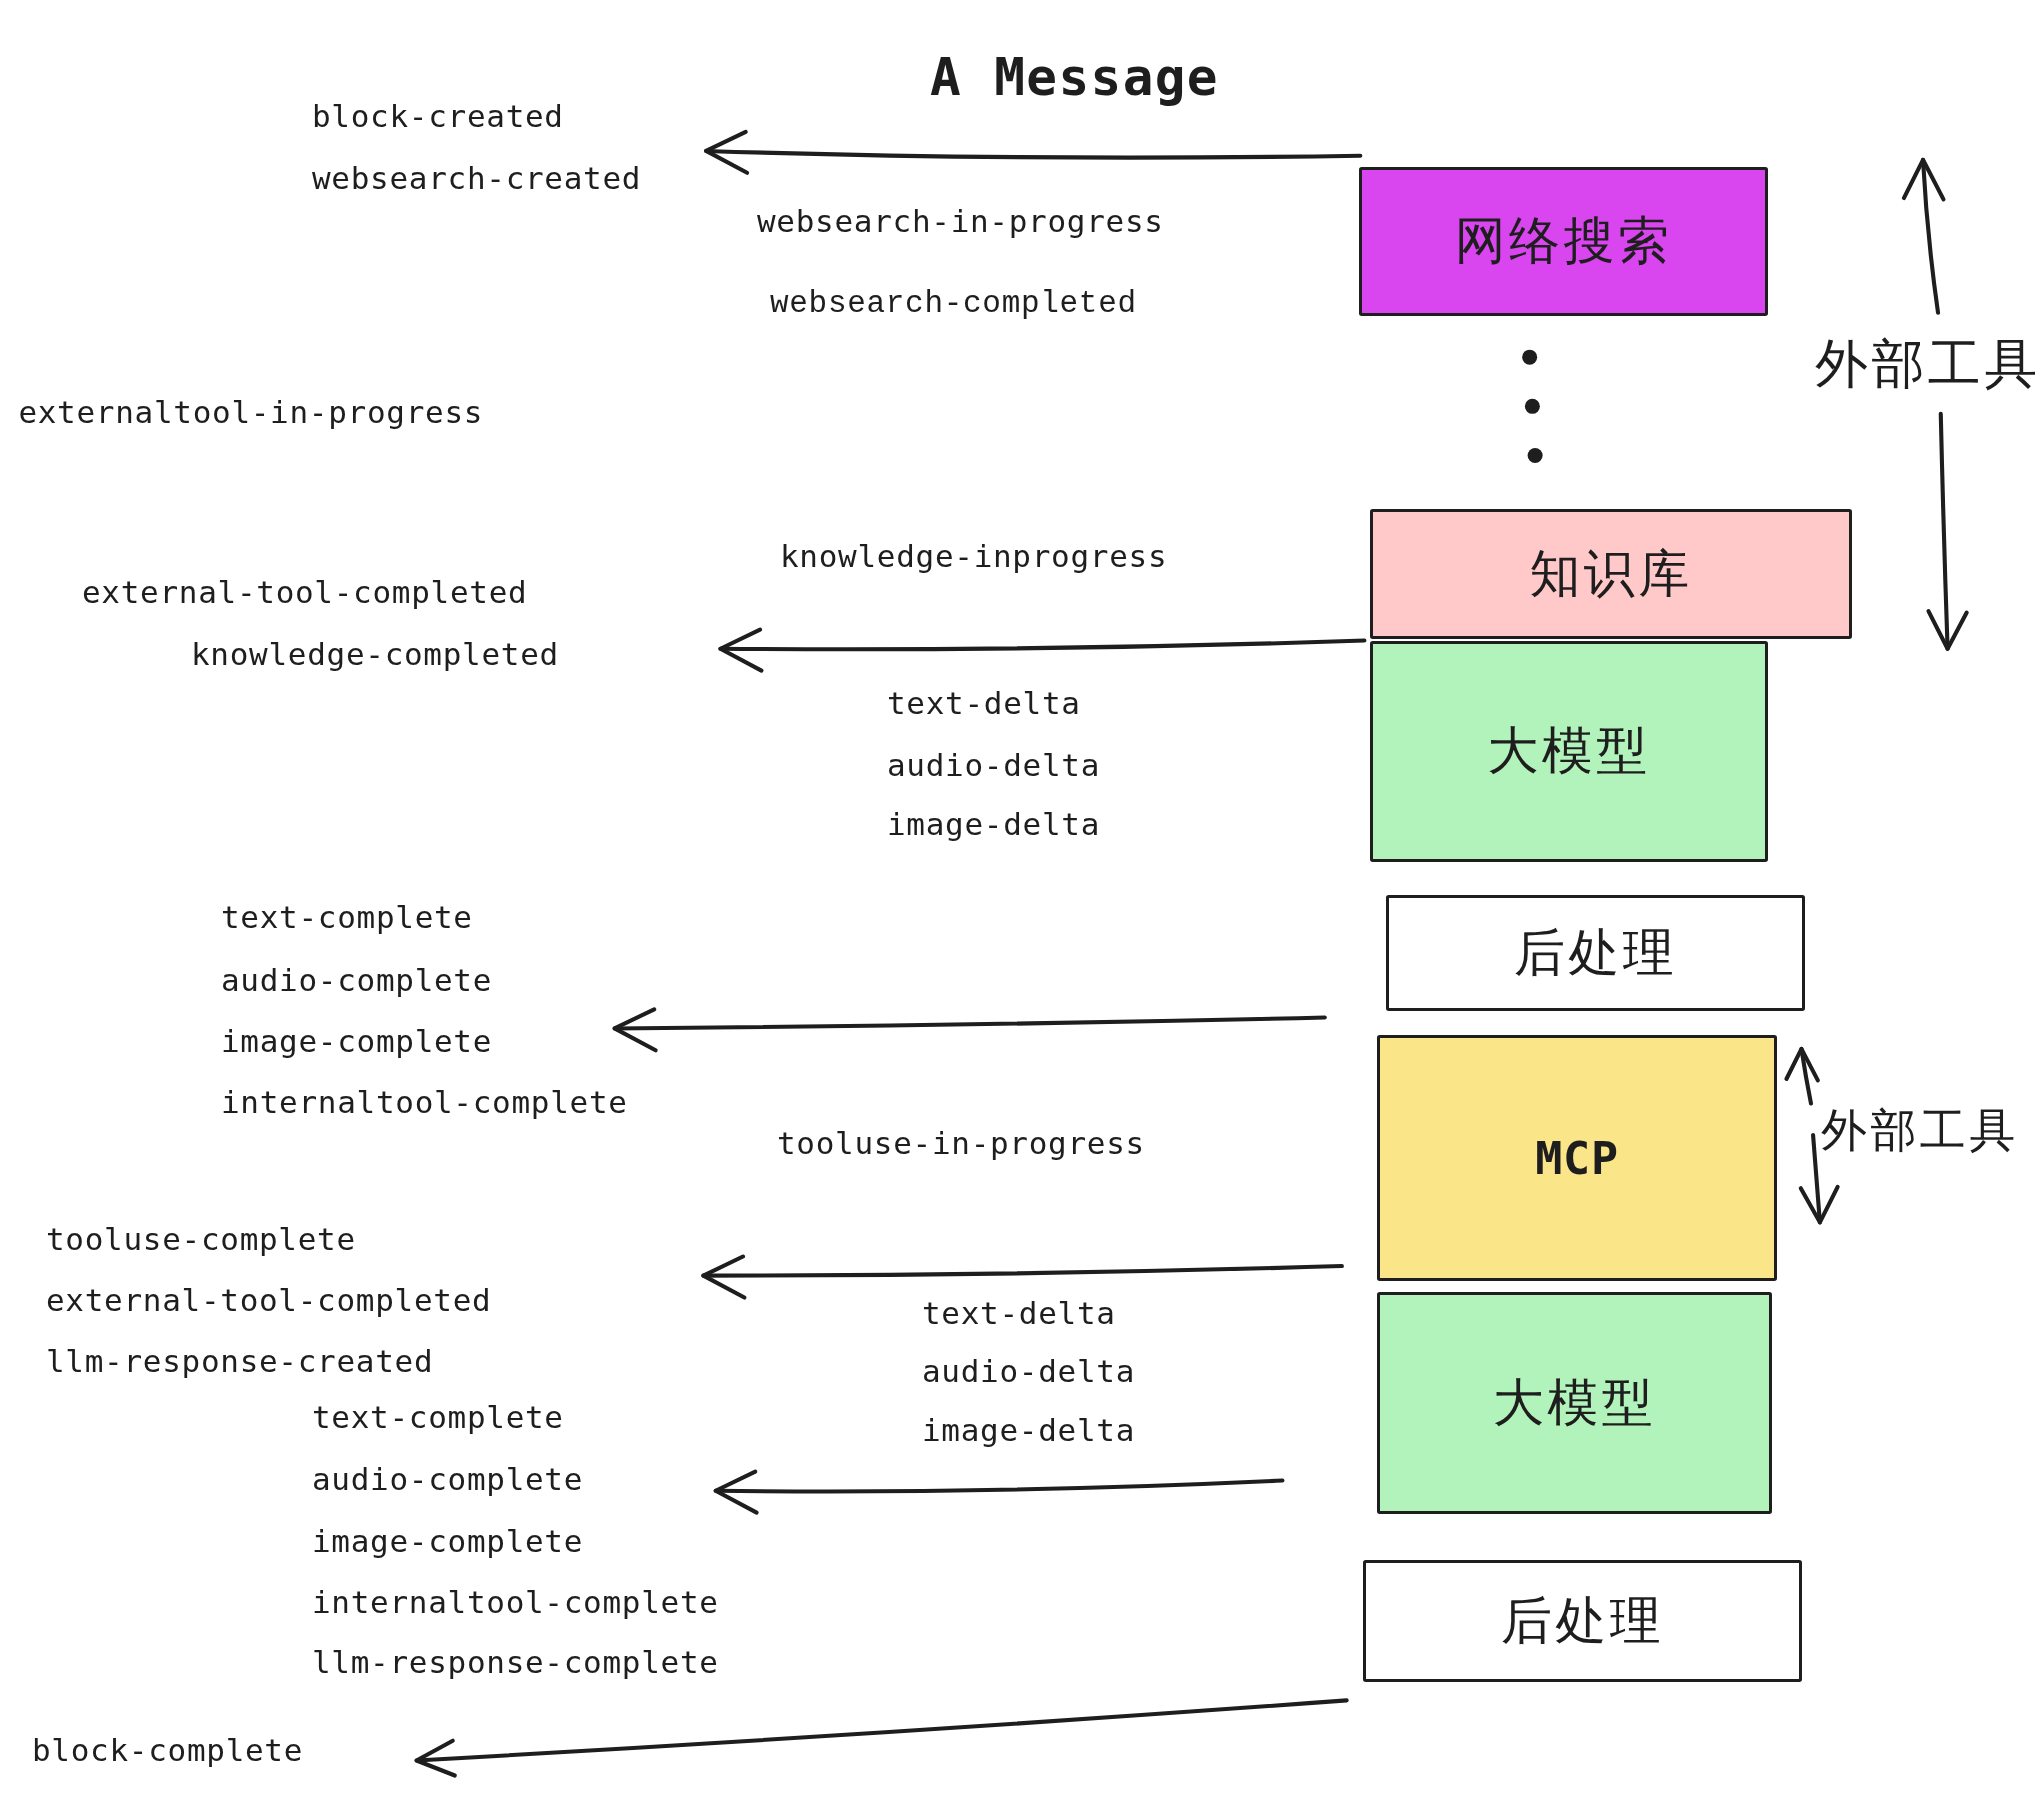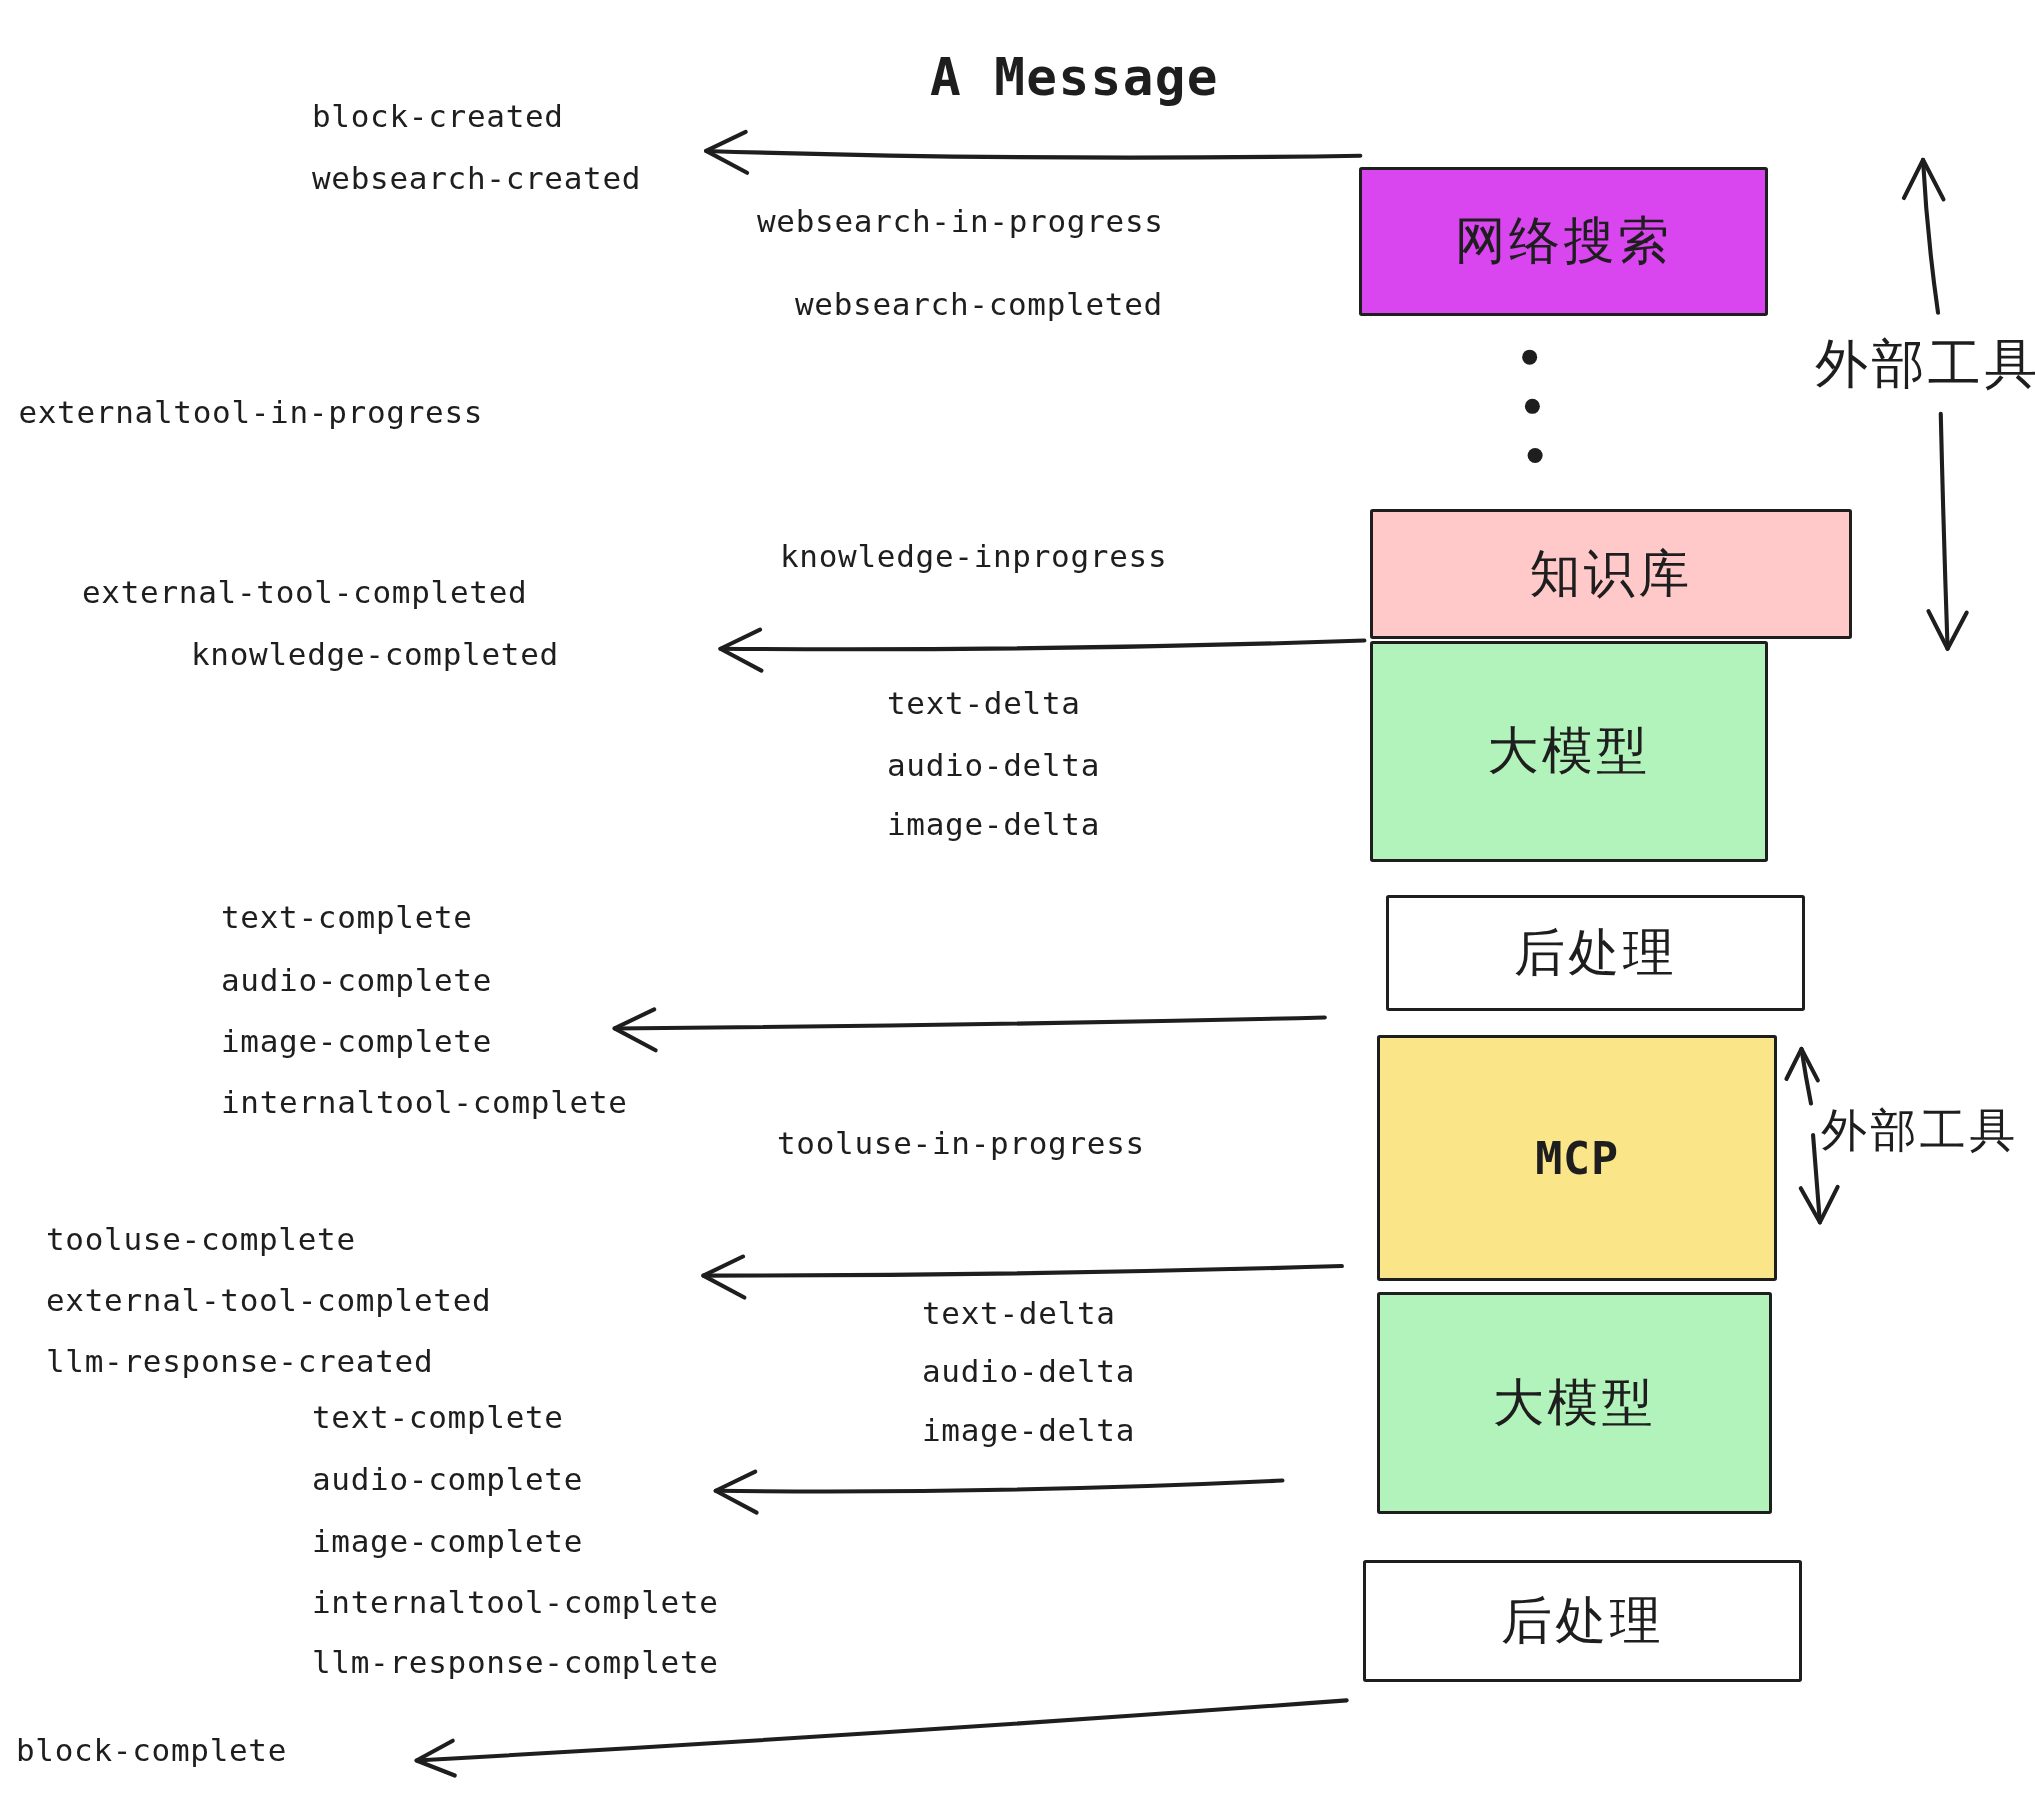--- a/index.html
+++ b/index.html
@@ -88,21 +88,21 @@
   <div class="box" style="left: 1363px; top: 1560px; width: 439px; height: 122px; background: rgb(255, 255, 255);">
     <span class="lbl">后处理</span>
   </div>
 
   <div class="side" style="left:1815px;top:329px;font-size:53px;">外部工具</div>
   <div class="side" style="left:1821px;top:1100px;font-size:46px;">外部工具</div>
 
   <div class="evt" style="left:312px;top:99px;">block-created</div>
   <div class="evt" style="left:312px;top:161px;">websearch-created</div>
   <div class="evt" style="left:757px;top:204px;">websearch-in-progress</div>
-  <div class="evt" style="left:795px;top:287px;">websearch-completed</div>
+  <div class="evt" style="left:770px;top:287px;font-family:Liberation Mono, monospace;">websearch-completed</div>
   <div class="evt" style="left:18.4px;top:395px;">externaltool-in-progress</div>
   <div class="evt" style="left:780px;top:539px;">knowledge-inprogress</div>
   <div class="evt" style="left:82px;top:575px;">external-tool-completed</div>
   <div class="evt" style="left:191px;top:637px;">knowledge-completed</div>
   <div class="evt" style="left:887px;top:686px;">text-delta</div>
   <div class="evt" style="left:887px;top:748px;">audio-delta</div>
   <div class="evt" style="left:887px;top:807px;">image-delta</div>
   <div class="evt" style="left:221px;top:900px;">text-complete</div>
   <div class="evt" style="left:221px;top:963px;">audio-complete</div>
   <div class="evt" style="left:221px;top:1024px;">image-complete</div>
@@ -112,16 +112,16 @@
   <div class="evt" style="left:46px;top:1283px;">external-tool-completed</div>
   <div class="evt" style="left:46px;top:1344px;">llm-response-created</div>
   <div class="evt" style="left:922px;top:1296px;">text-delta</div>
   <div class="evt" style="left:922px;top:1354px;">audio-delta</div>
   <div class="evt" style="left:922px;top:1413px;">image-delta</div>
   <div class="evt" style="left:312px;top:1400px;">text-complete</div>
   <div class="evt" style="left:312px;top:1462px;">audio-complete</div>
   <div class="evt" style="left:312px;top:1524px;">image-complete</div>
   <div class="evt" style="left:312px;top:1585px;">internaltool-complete</div>
   <div class="evt" style="left:312px;top:1645px;">llm-response-complete</div>
-  <div class="evt" style="left:16px;top:1733px;">block-complete</div>
+  <div class="evt" style="left:32px;top:1733px;">block-complete</div>
 
 </div>
 
 
 </body></html>

